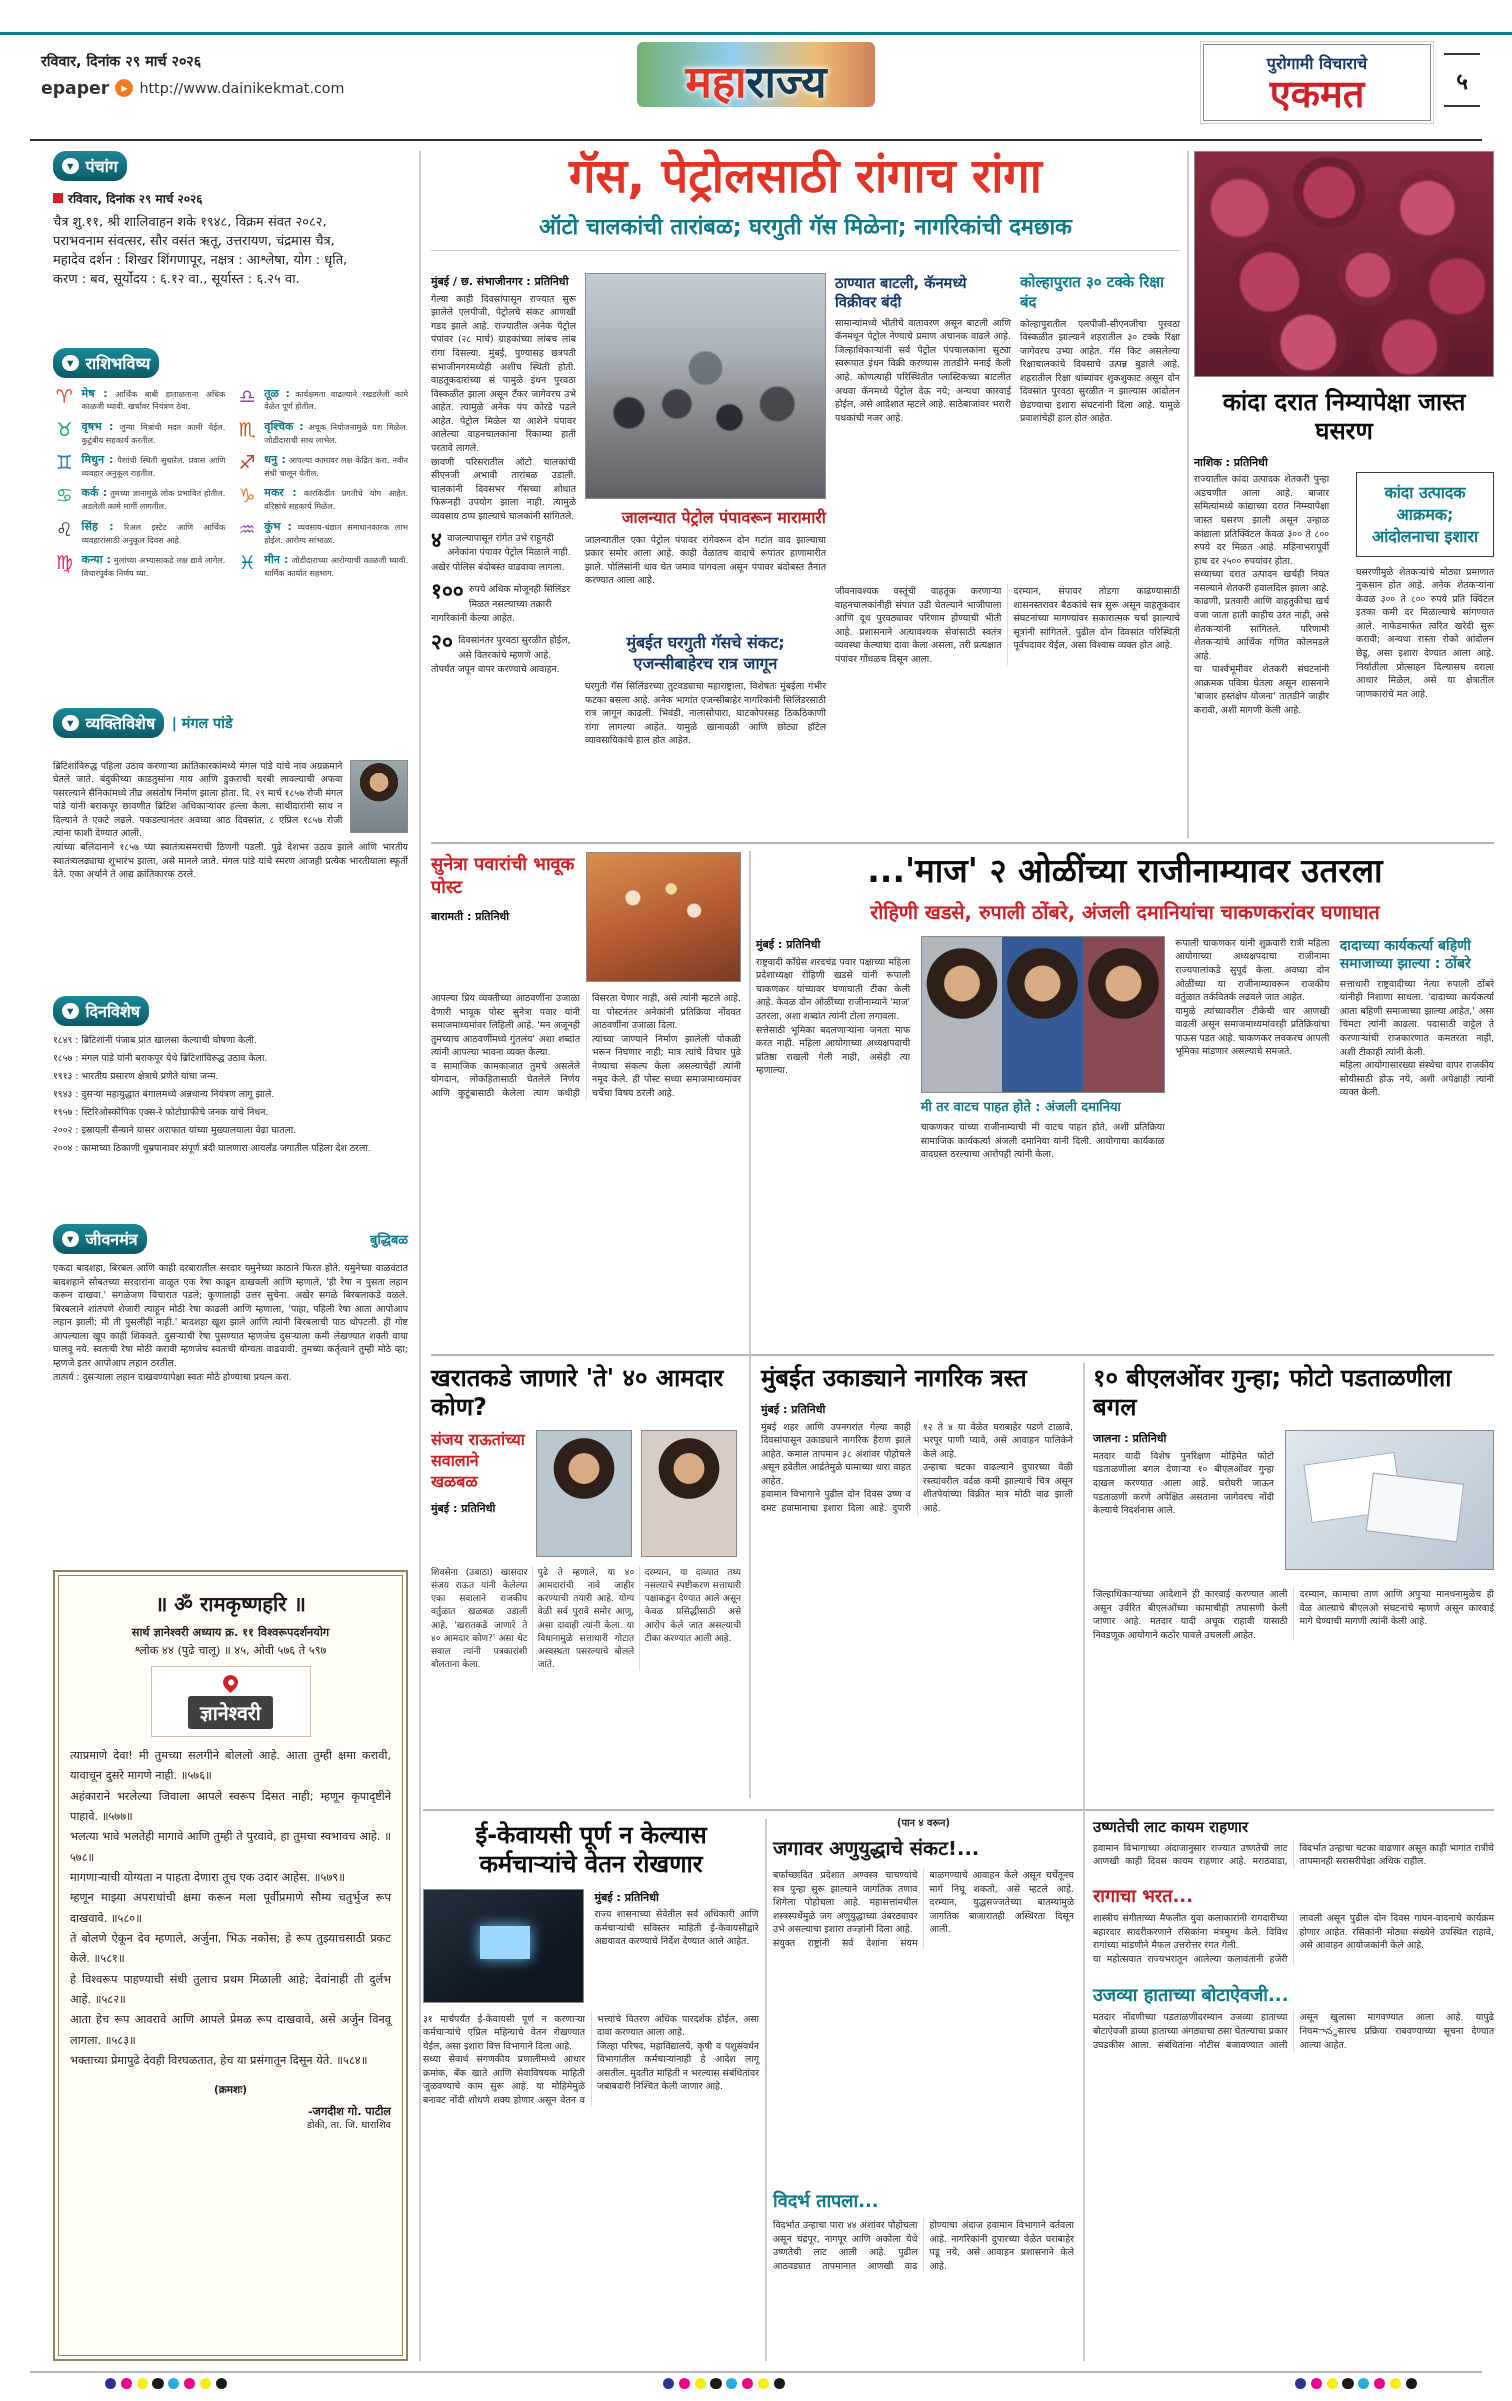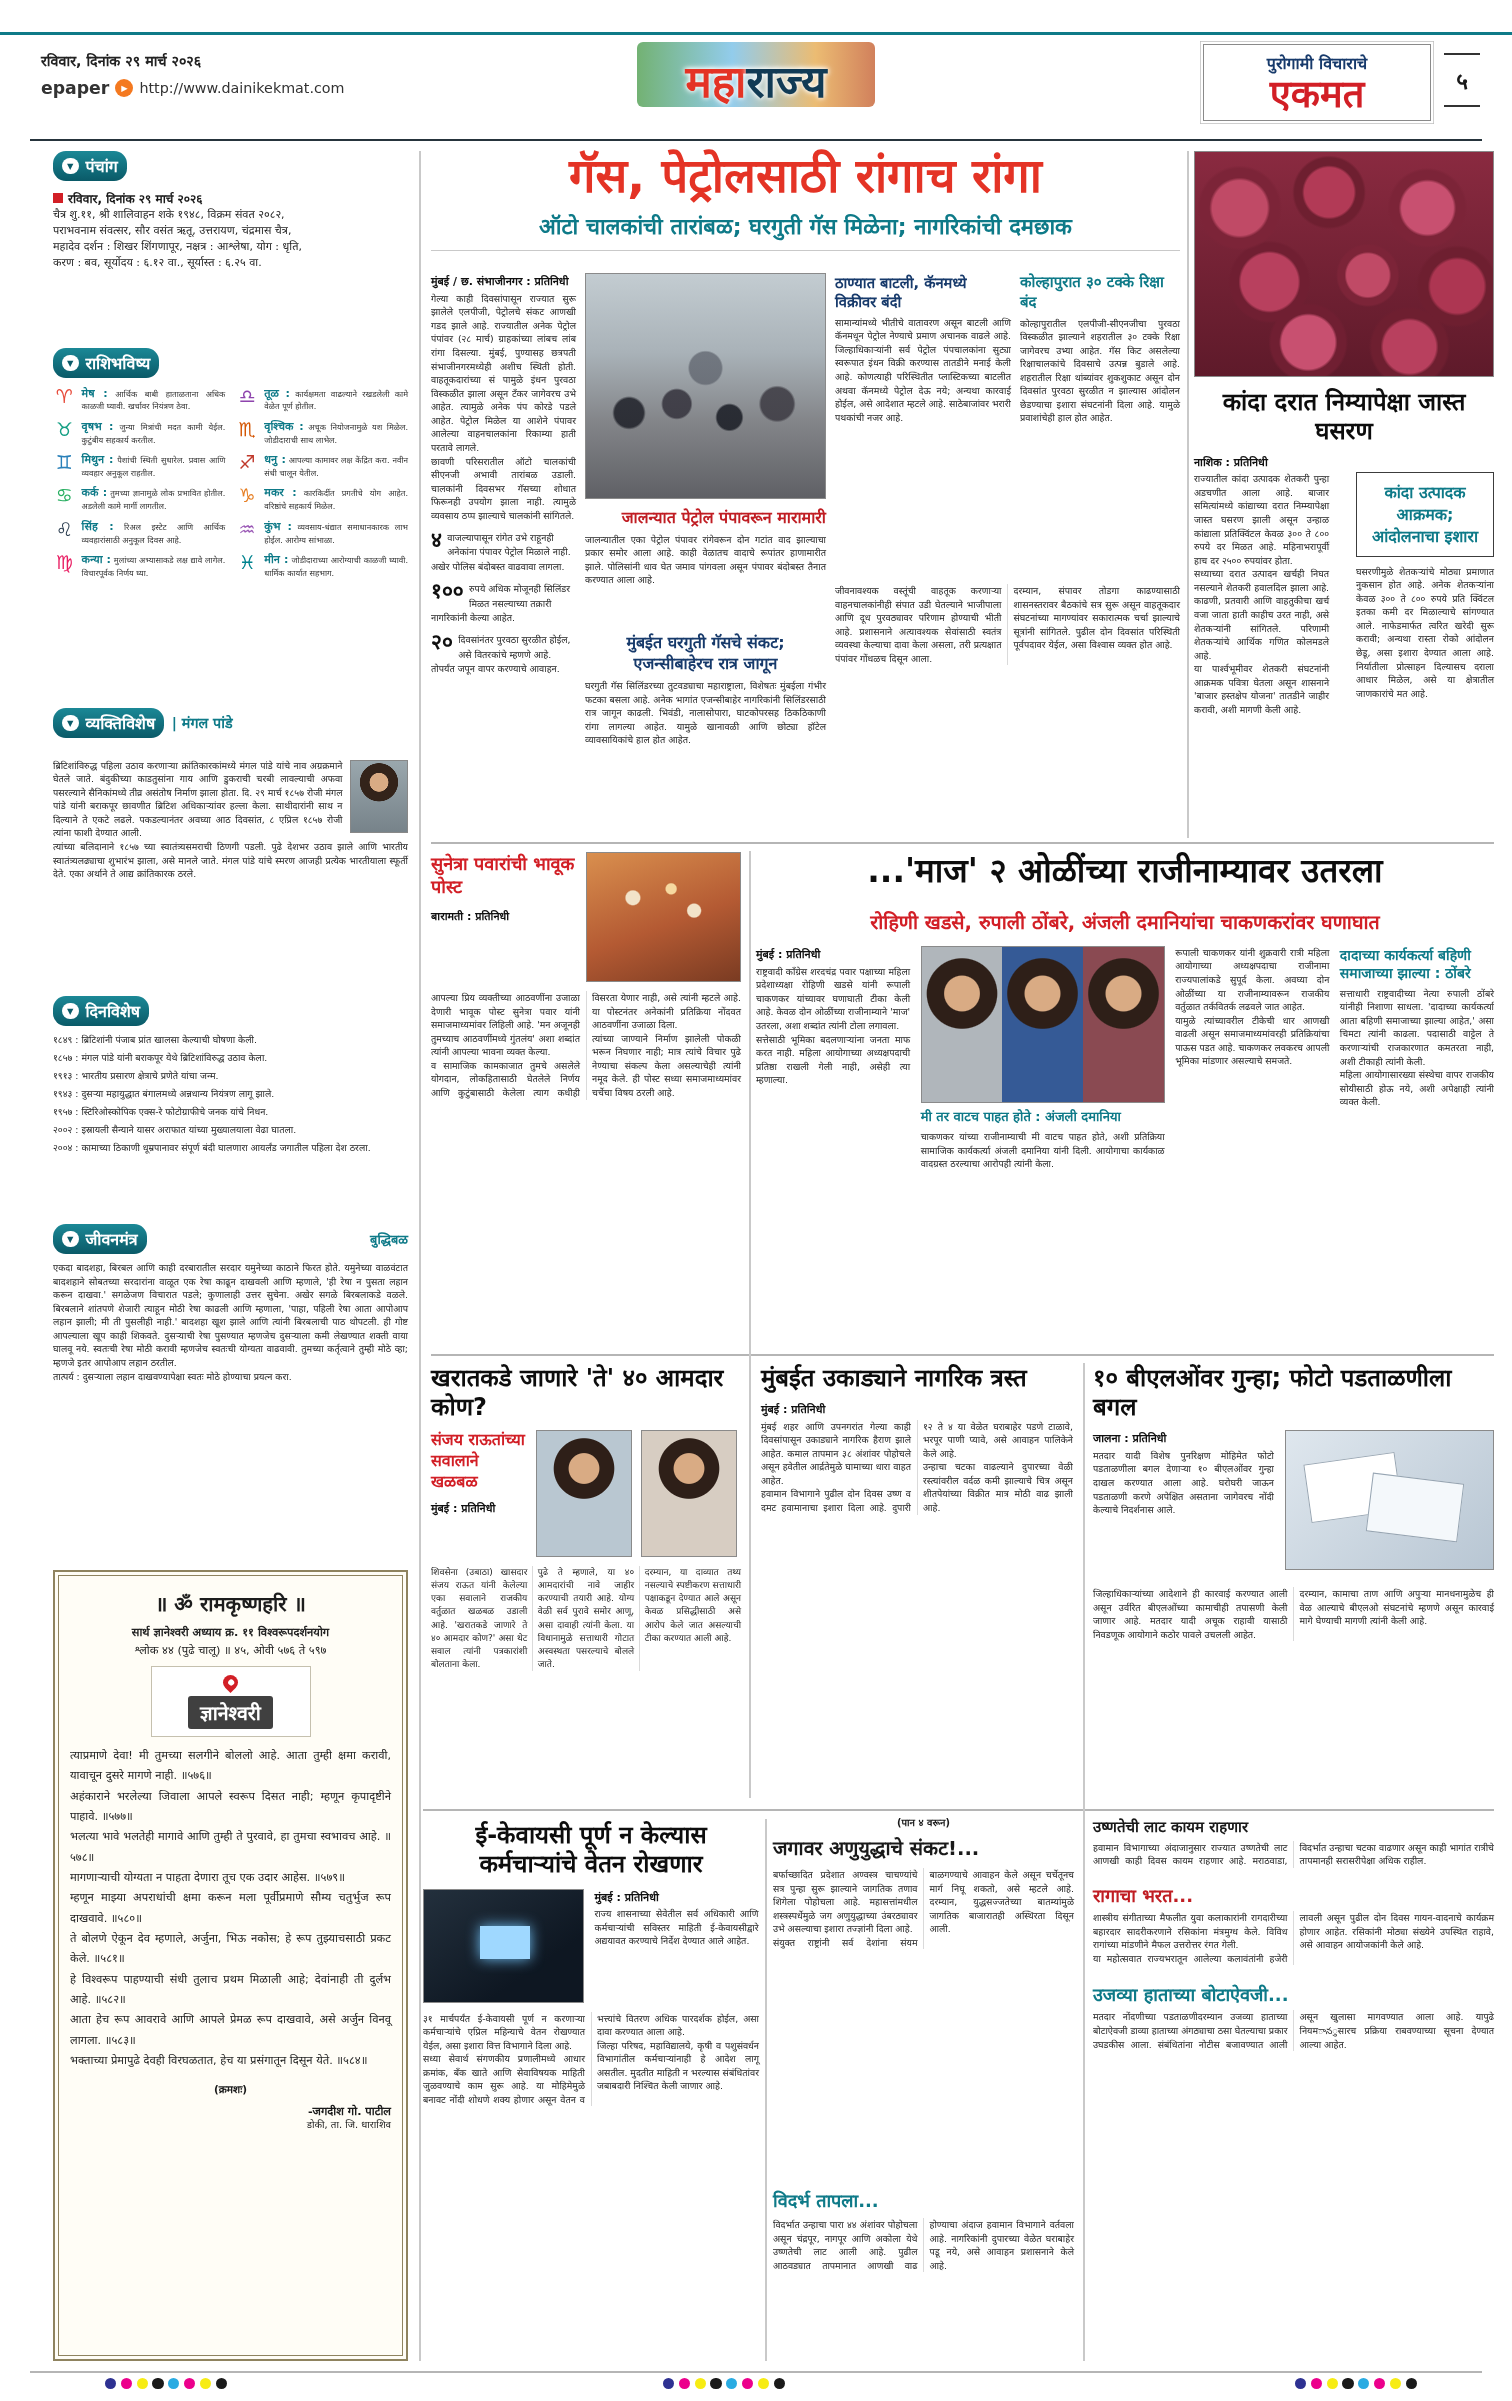--- a/index.html
+++ b/index.html
@@ -97,21 +97,21 @@
        display:flex;align-items:center;justify-content:center;font-size:22.6px;font-weight:bold;">५</div>
 
   <div class="abs" style="left:53px;top:151px;width:355px;">
     <div class="pill">
       <span class="circ"></span>
       <span>पंचांग</span>
     </div>
     <div style="margin-top:9px;font-size:12px;font-weight:bold;color:#1a1a1a;">
       <span class="cal-ic"></span><span>रविवार, दिनांक २९ मार्च २०२६</span>
     </div>
-    <div class="small pre" style="font-size:11px;">चैत्र शु.११, श्री शालिवाहन शके १९४८, विक्रम संवत २०८२,
+    <div class="small pre" style="margin-top:6px;font-size:13px;">चैत्र शु.११, श्री शालिवाहन शके १९४८, विक्रम संवत २०८२,
 पराभवनाम संवत्सर, सौर वसंत ऋतू, उत्तरायण, चंद्रमास चैत्र,
 महादेव दर्शन : शिखर शिंगणापूर, नक्षत्र : आश्लेषा, योग : धृति,
 करण : बव, सूर्योदय : ६.१२ वा., सूर्यास्त : ६.२५ वा.</div>
   </div>
 
   <div class="abs" style="left:53px;top:348px;width:355px;">
     <div class="pill">
       <span class="circ"></span>
       <span>राशिभविष्य</span>
     </div>
@@ -313,21 +313,21 @@
                       radial-gradient(circle at 70% 45%,#f2e3c9 0 5%,rgba(0,0,0,0) 6%),
                       linear-gradient(160deg,#d98f4e,#b45a33 55%,#7a3b22);"></div>
     </div>
     <div class="small pre cols2" style="margin-top:9px;">आपल्या प्रिय व्यक्तीच्या आठवणींना उजाळा देणारी भावूक पोस्ट सुनेत्रा पवार यांनी समाजमाध्यमांवर लिहिली आहे. 'मन अजूनही तुमच्याच आठवणींमध्ये गुंतलंय' अशा शब्दांत त्यांनी आपल्या भावना व्यक्त केल्या.
 व सामाजिक कामकाजात तुमचे असलेले योगदान, लोकहितासाठी घेतलेले निर्णय आणि कुटुंबासाठी केलेला त्याग कधीही विसरता येणार नाही, असे त्यांनी म्हटले आहे. या पोस्टनंतर अनेकांनी प्रतिक्रिया नोंदवत आठवणींना उजाळा दिला.
 त्यांच्या जाण्याने निर्माण झालेली पोकळी भरून निघणार नाही; मात्र त्यांचे विचार पुढे नेण्याचा संकल्प केला असल्याचेही त्यांनी नमूद केले. ही पोस्ट सध्या समाजमाध्यमांवर चर्चेचा विषय ठरली आहे.</div>
   </div>
 
   <div class="abs" style="left:756px;top:852px;width:738px;">
     <div class="hl-xl" style="text-align:center;">...'माज' २ ओळींच्या राजीनाम्यावर उतरला</div>
-    <div class="kicker-red" style="text-align:center;font-size:19.6px;margin-top:20px;">रोहिणी खडसे, रुपाली ठोंबरे, अंजली दमानियांचा चाकणकरांवर घणाघात</div>
+    <div class="kicker-red" style="text-align:center;font-size:19.6px;margin-top:10px;">रोहिणी खडसे, रुपाली ठोंबरे, अंजली दमानियांचा चाकणकरांवर घणाघात</div>
     <div style="display:flex;gap:10.5px;margin-top:10.5px;">
       <div style="width:155px;">
         <div class="byline">मुंबई : प्रतिनिधी</div>
         <div class="small pre">राष्ट्रवादी काँग्रेस शरदचंद्र पवार पक्षाच्या महिला प्रदेशाध्यक्षा रोहिणी खडसे यांनी रूपाली चाकणकर यांच्यावर घणाघाती टीका केली आहे. केवळ दोन ओळींच्या राजीनाम्याने 'माज' उतरला, अशा शब्दांत त्यांनी टोला लगावला.
 सत्तेसाठी भूमिका बदलणाऱ्यांना जनता माफ करत नाही. महिला आयोगाच्या अध्यक्षपदाची प्रतिष्ठा राखली गेली नाही, असेही त्या म्हणाल्या.</div>
       </div>
       <div style="width:244px;">
         <div class="ph" style="width:244px;height:157px;display:flex;">
           <div class="face" style="flex:1;background-color:#b0b6bb;"></div>
           <div class="face" style="flex:1;background-color:#355a96;"></div>

